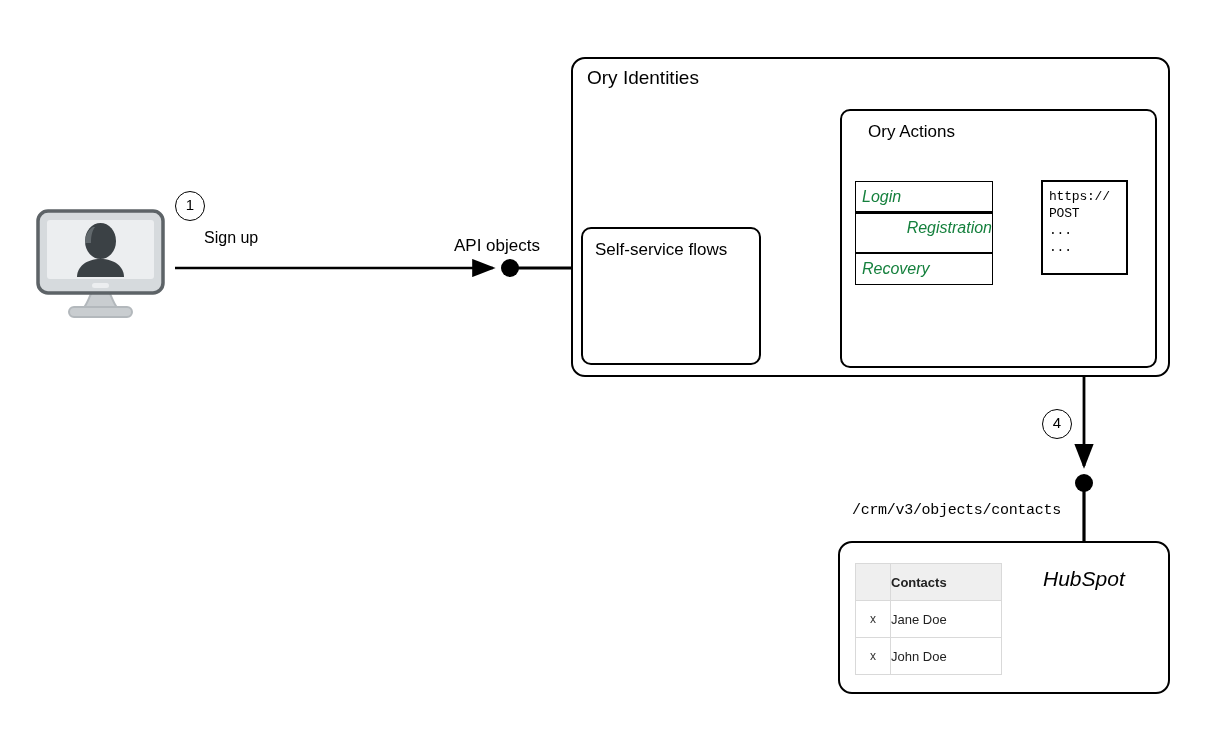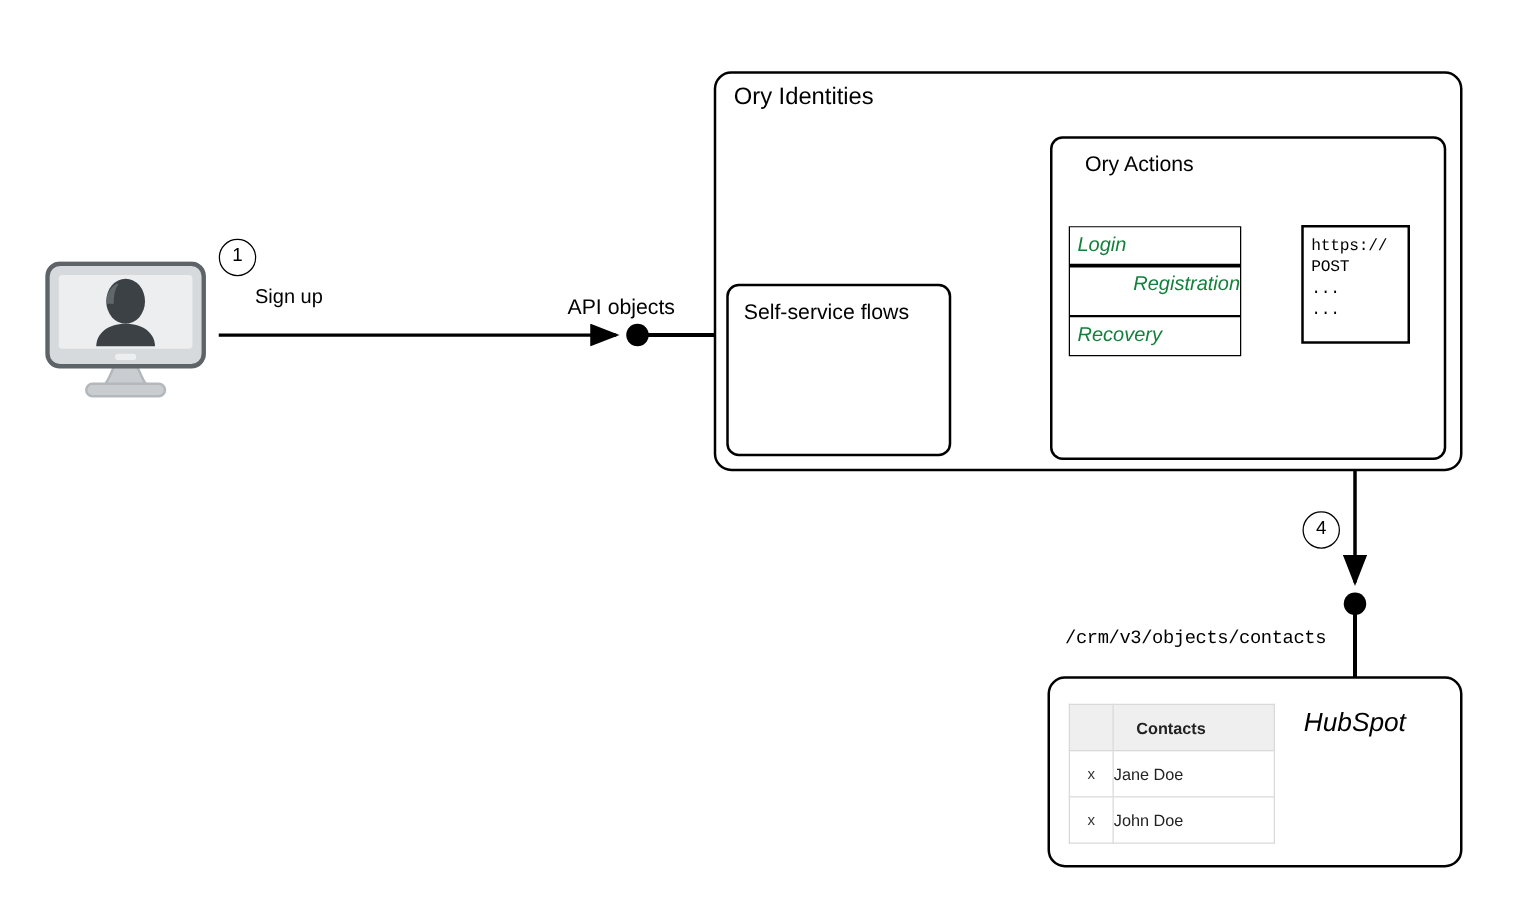--- a/index.html
+++ b/index.html
@@ -165,21 +165,21 @@
     color: #222222;
   }
   #contacts-table thead th {
     background: #efefef;
     height: 34px;
     font-weight: bold;
     font-size: 12.5px;
     text-align: left;
   }
   #contacts-table thead th.c-mark { background: #efefef; }
-  #contacts-table thead th.c-name { padding-left: 18px; }
+  #contacts-table thead th.c-name { padding-left: 0; }
 </style>
 </head>
 <body>
 
 <div id="canvas">
 
   <svg class="svg-layer" viewBox="0 0 1212 730" xmlns="http://www.w3.org/2000/svg">
     <defs>
       <marker id="arrowhead" markerWidth="9" markerHeight="7" refX="8" refY="3.5" orient="auto">
         <polygon points="0 0, 9 3.5, 0 7" fill="#000000"></polygon>

